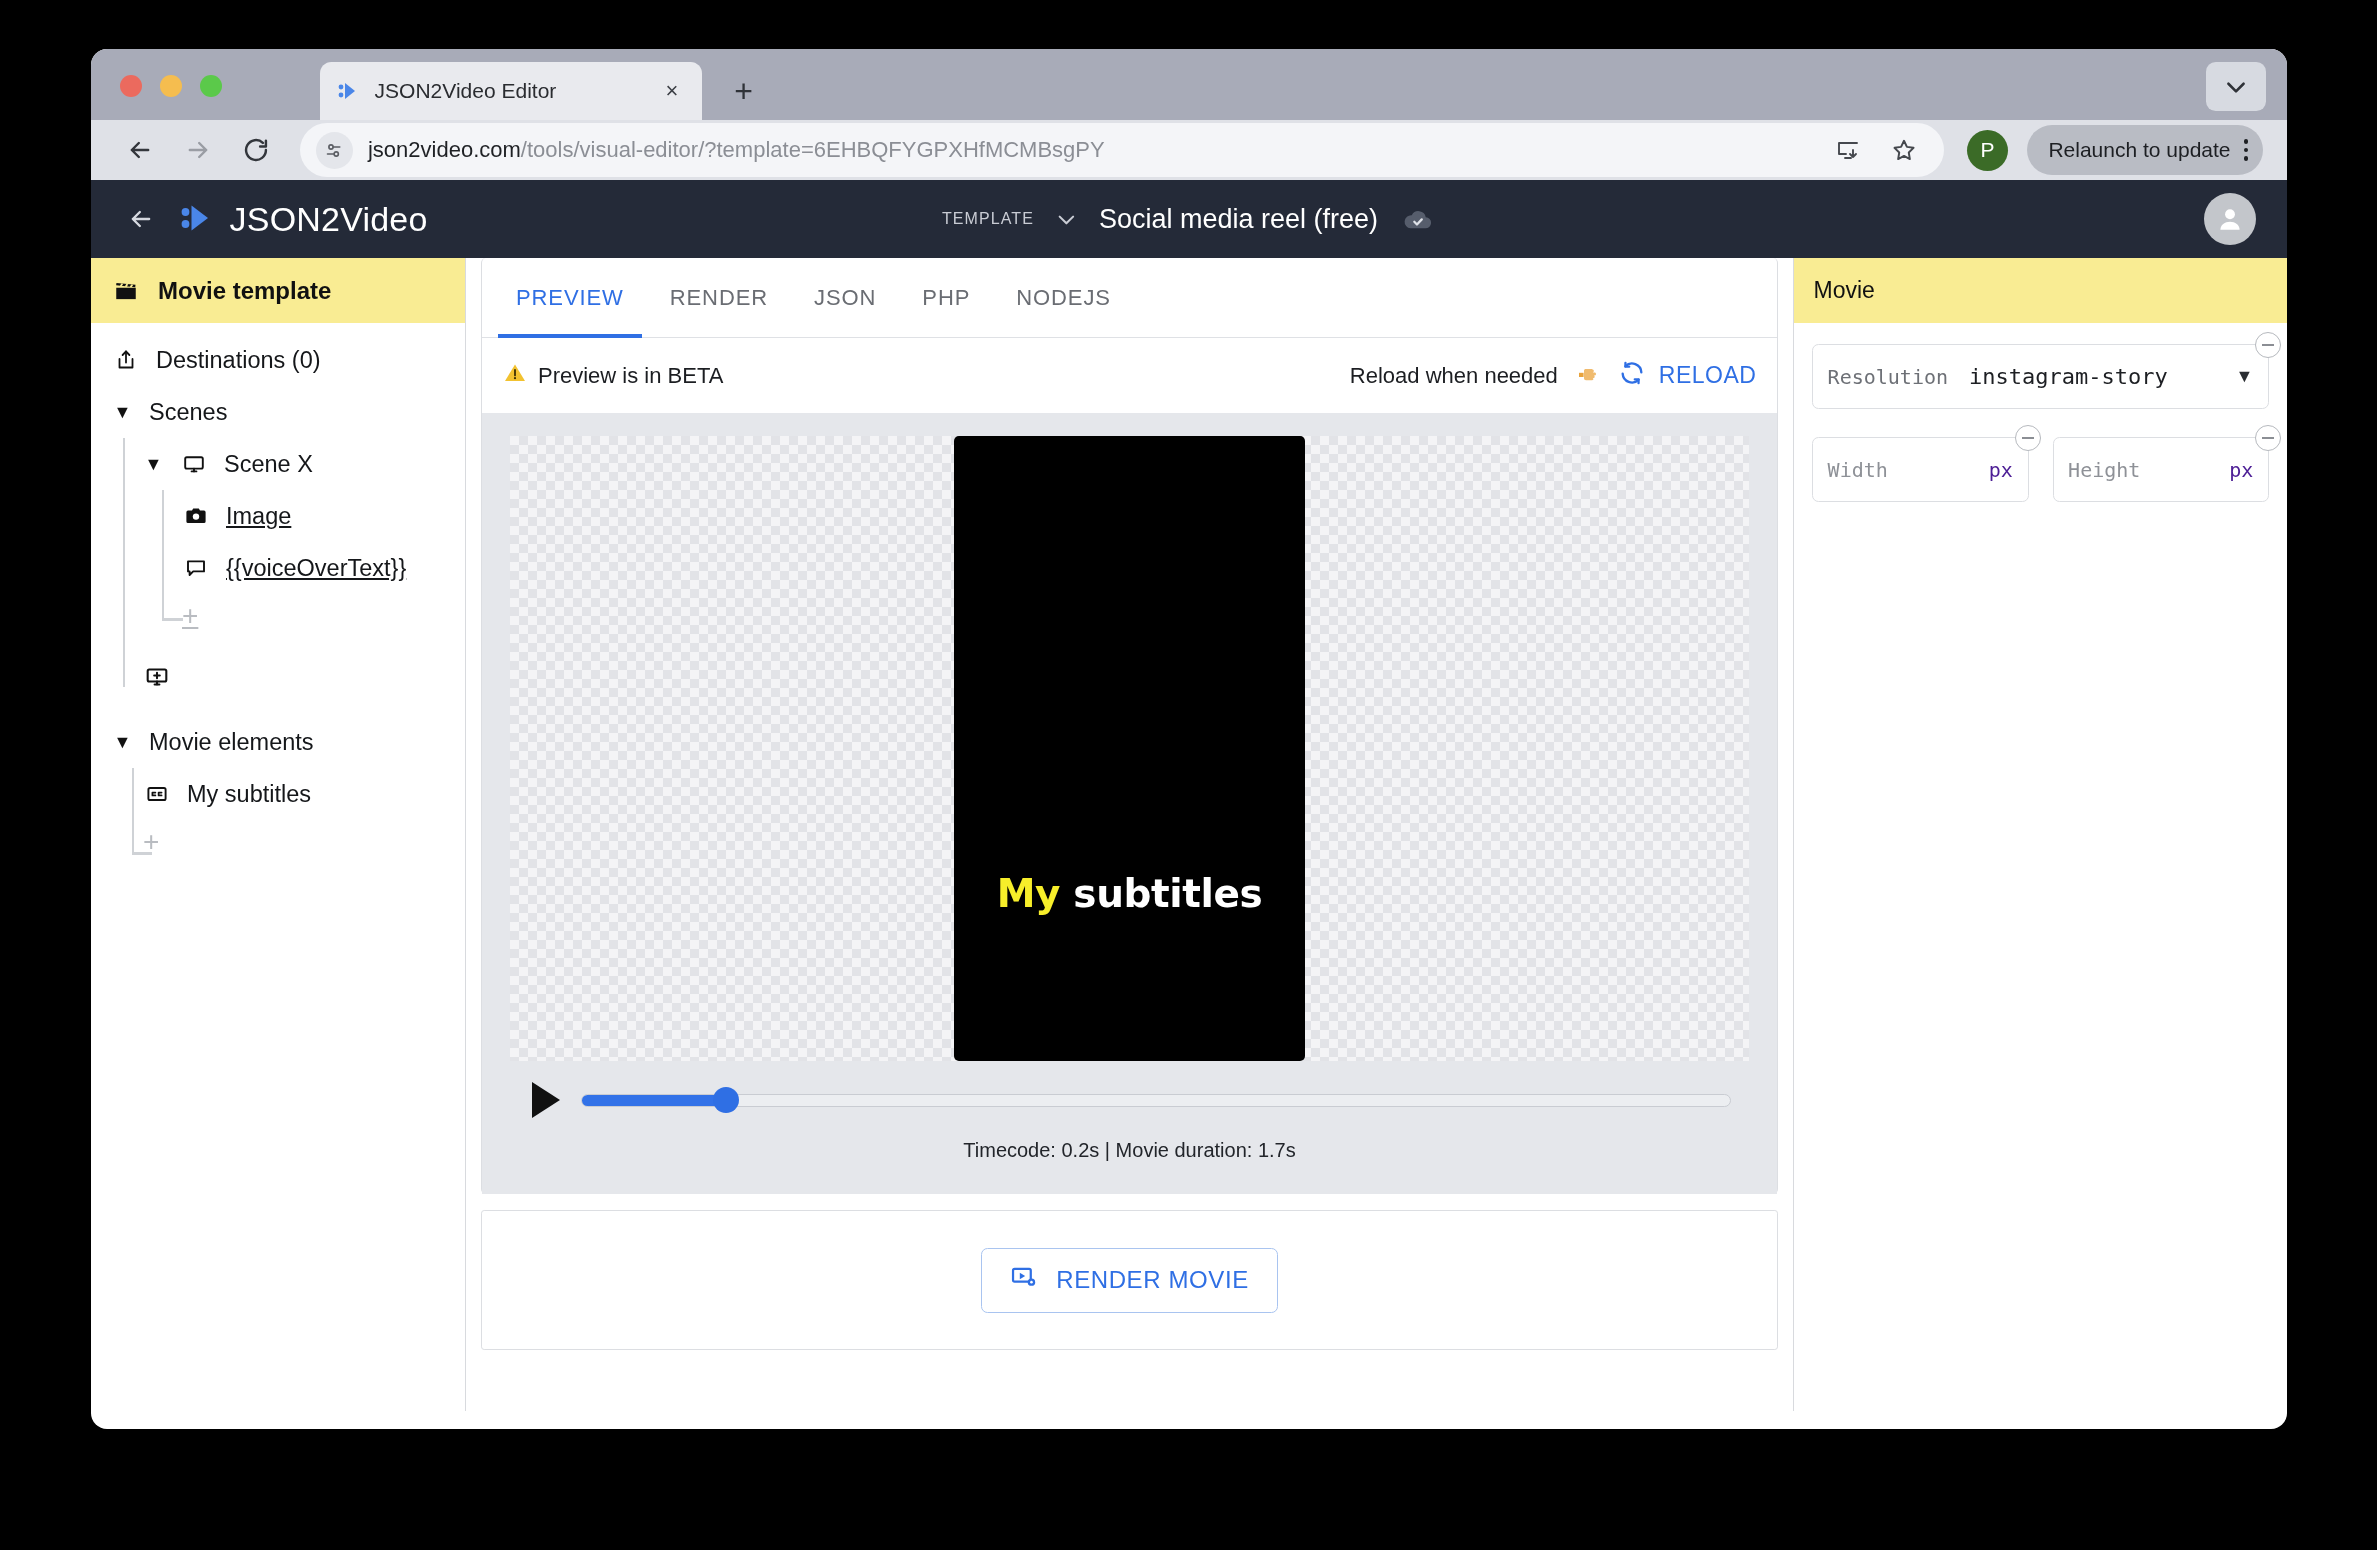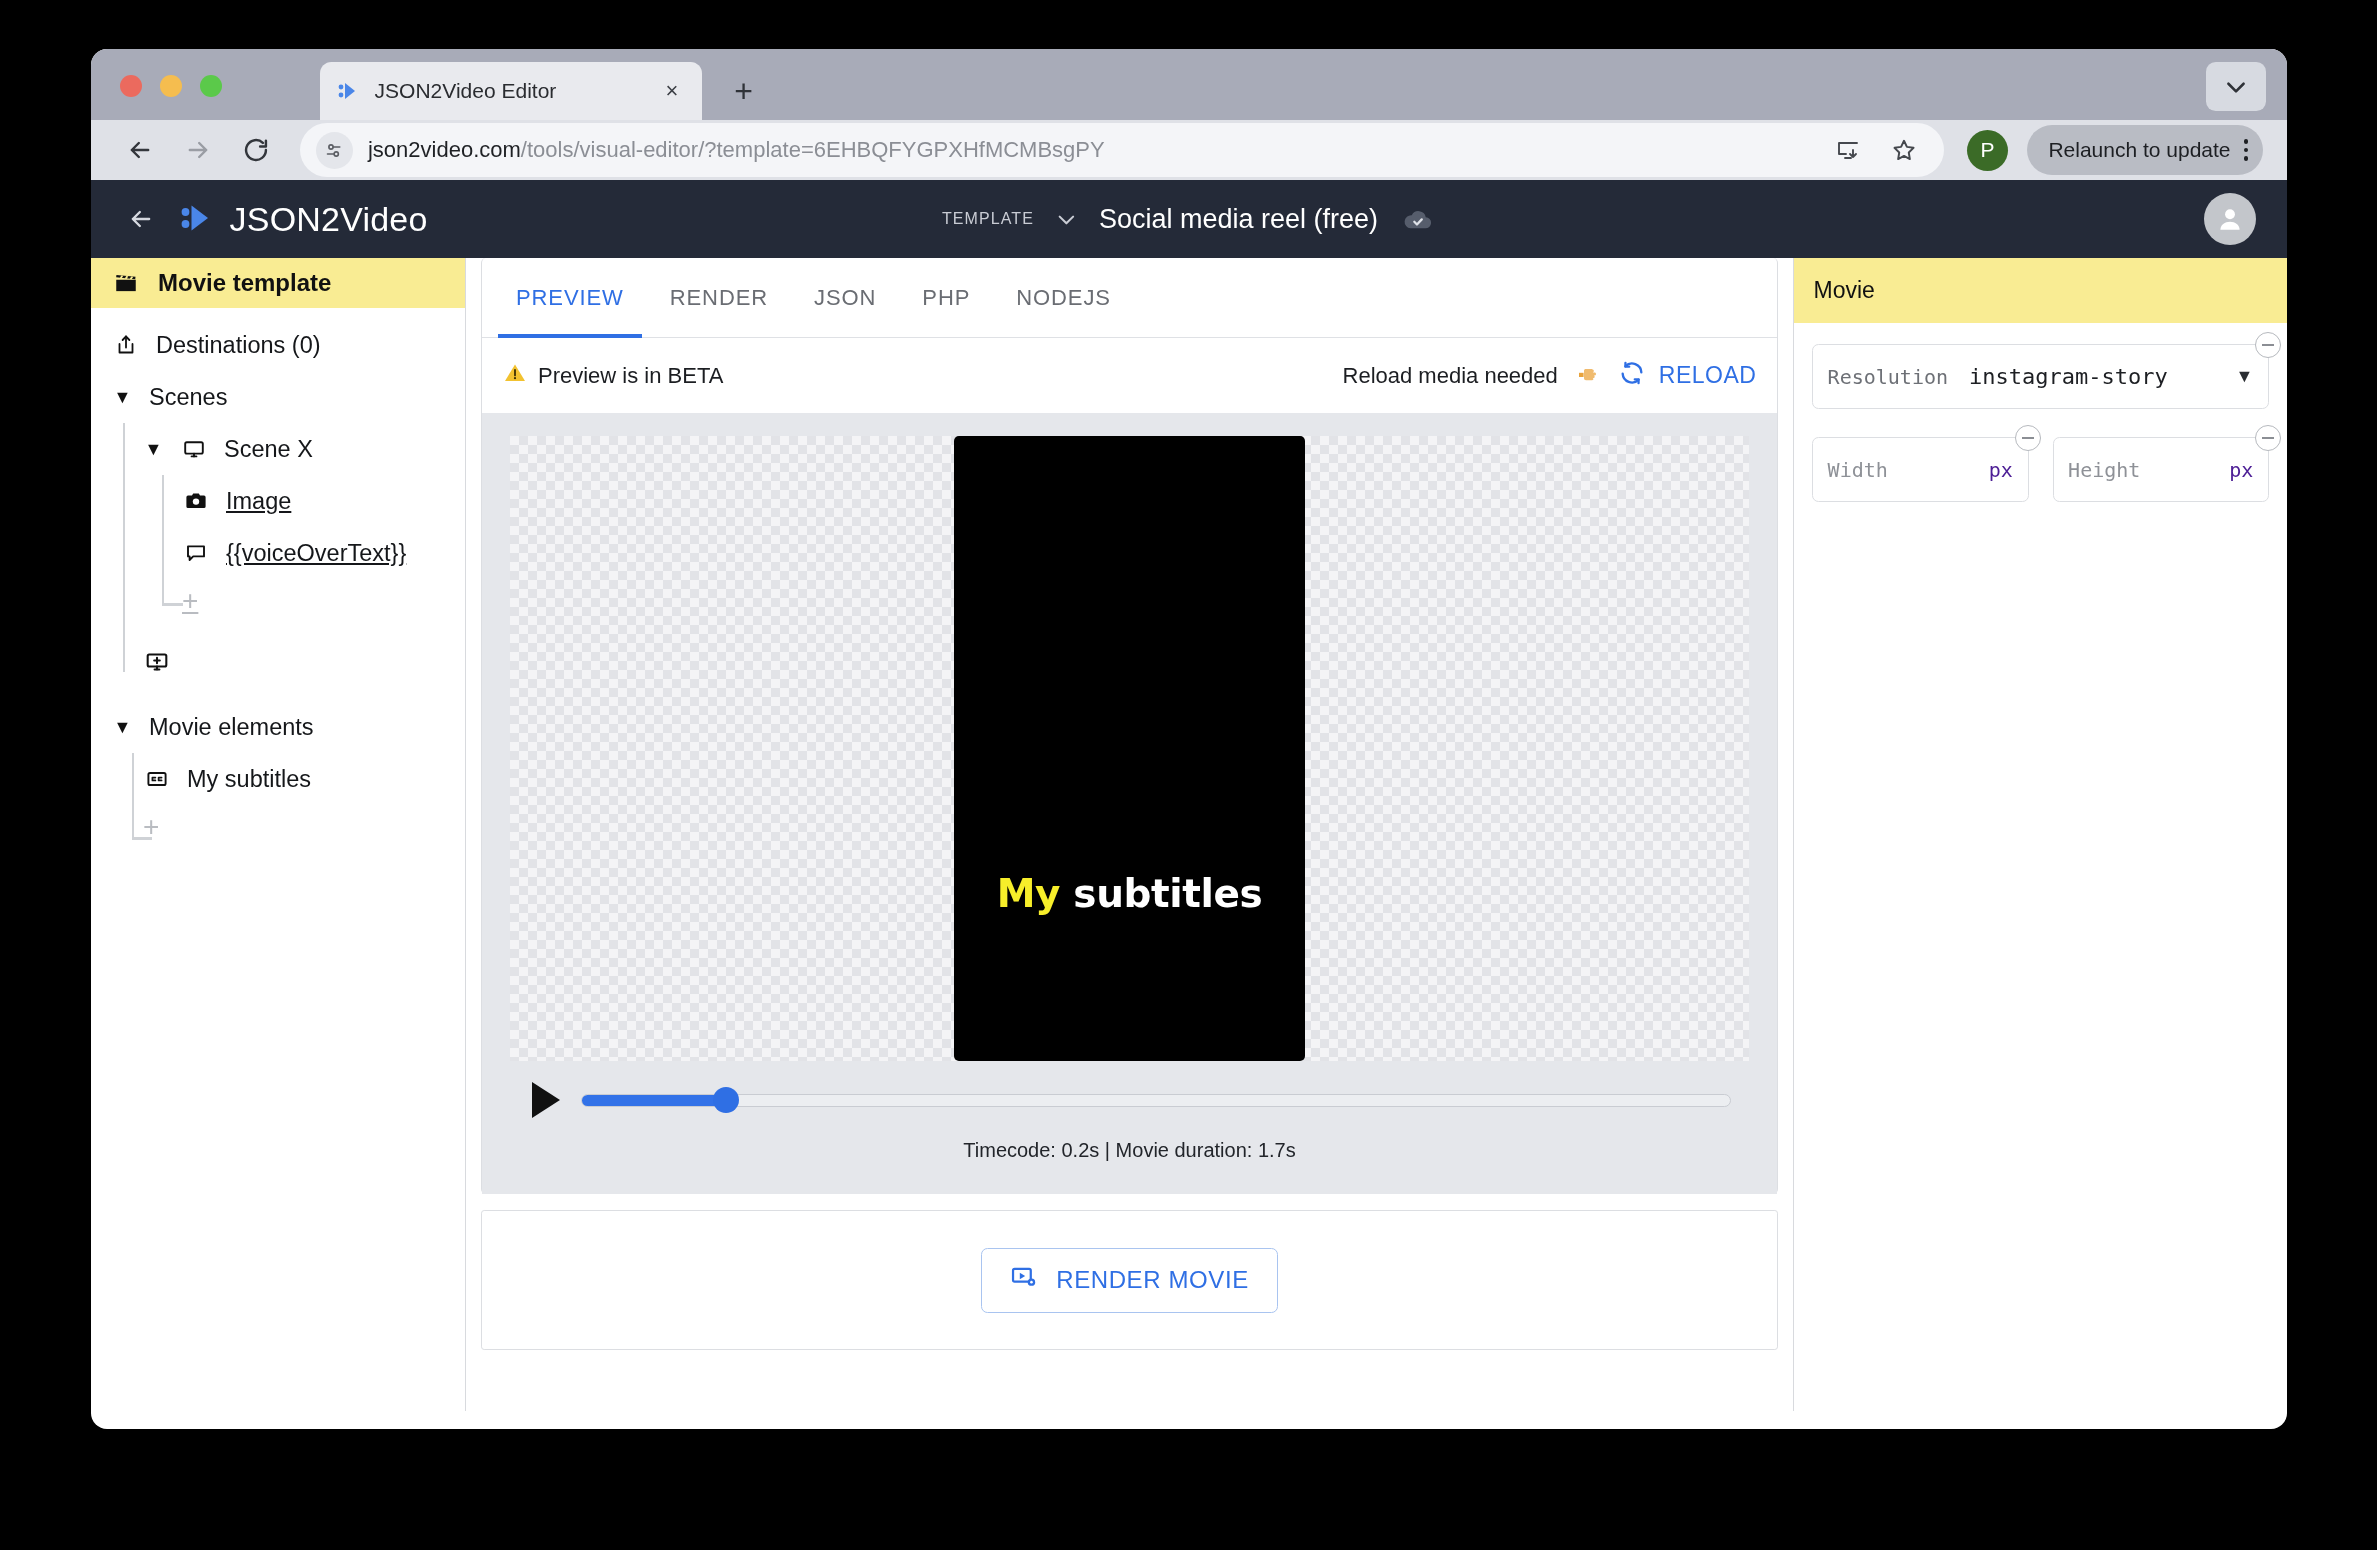--- a/index.html
+++ b/index.html
@@ -142,21 +142,21 @@
     position: absolute; right: 31px;
     width: 52px; height: 52px; border-radius: 50%;
     background: #c3c6cb; display: flex; align-items: center; justify-content: center;
   }
 
   .app-body { flex: 1 1 auto; display: flex; min-height: 0; background: #fff; }
 
   
   .sidebar { width: 375px; flex: 0 0 auto; border-right: 0.8px solid #d8dade; display: flex; flex-direction: column; }
   .sb-head {
-    background: #f9ec93; height: 50px;
+    background: #f9ec93; height: 65px;
     display: flex; align-items: center; gap: 18px;
     padding: 0 21px; font-size: 24px; color: #111; font-weight: 600;
   }
   .sb-list { padding-top: 11.4px; }
   .sb-row {
     display: flex; align-items: center; gap: 16px;
     padding: 0 21px; height: 52px;
     font-size: 23.5px; color: #15171a;
   }
   .sb-icon { width: 28px; height: 28px; display: flex; align-items: center; justify-content: center; flex: 0 0 auto; }
@@ -567,21 +567,21 @@
               <span>
                 <svg viewBox="0 0 24 24" width="24" height="24">
                     <path d="M12 3.4L22 20H2z" fill="#f2c230"></path>
                     <path d="M12 9v5.4" stroke="#3a2e04" stroke-width="1.8" stroke-linecap="round"></path>
                     <circle cx="12" cy="17.2" r="1.1" fill="#3a2e04"></circle>
                   </svg>
               </span>
               <span>Preview is in BETA</span>
             </div>
             <div class="beta-right">
-              <span>Reload media needed</span>
+              <span>Reload when needed</span>
               <span>
                 <svg viewBox="0 0 24 24" width="24" height="24">
                     <path d="M3 11.8h4.6V16H3z" fill="#e8a33d"></path>
                     <path d="M8 9.6c0-1 .8-1.7 1.8-1.7h4.9c1.7 0 2.6.6 2.9 1.2.5 1 .2 2-.8 2.3h1.6c1 0 1.7.7 1.7 1.5s-.7 1.5-1.7 1.5h-1.2c.9 0 1.5.6 1.5 1.3s-.6 1.3-1.5 1.3h-1c.7 0 1.2.5 1.2 1.1s-.5 1.1-1.2 1.1H10c-1.2 0-2-.7-2-1.9z" fill="#f0bb6e"></path>
                   </svg>
               </span>
               <span class="reload-btn">
                 <span>
                   <svg viewBox="0 0 24 24" width="28" height="28" fill="none" stroke="#2f6fe4" stroke-width="2" stroke-linecap="round" stroke-linejoin="round">
                       <path d="M20 11.5A8 8 0 0 0 6.3 6.3"></path>

